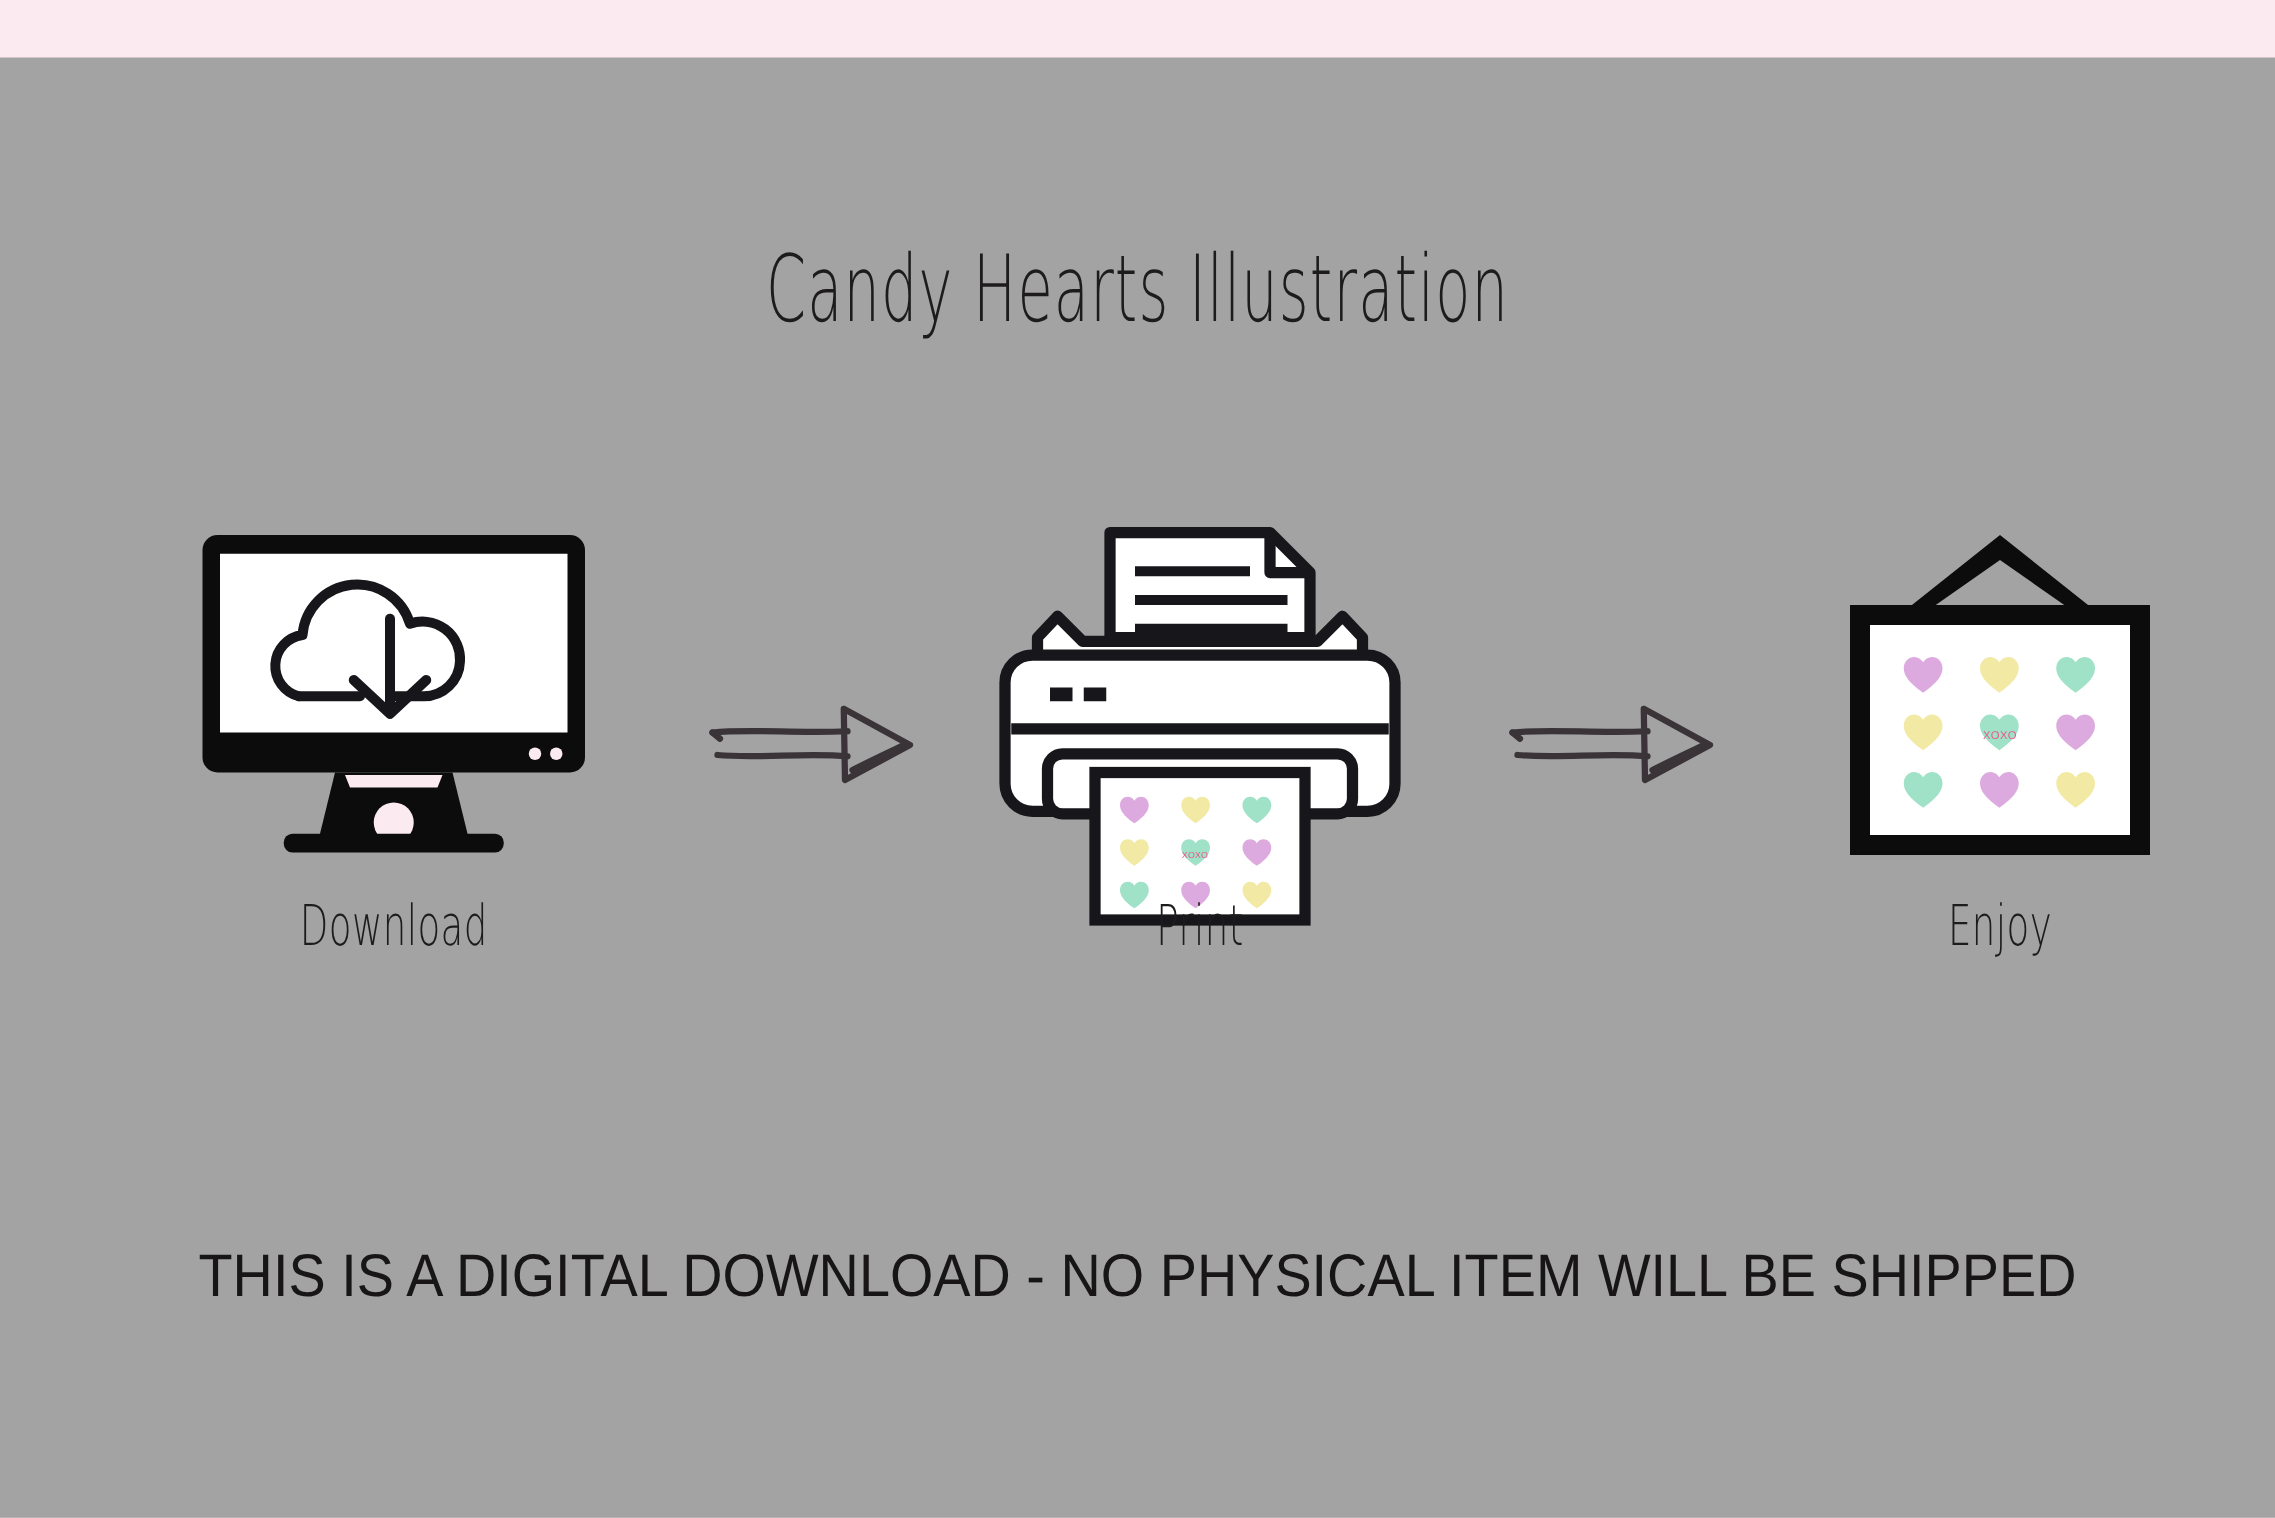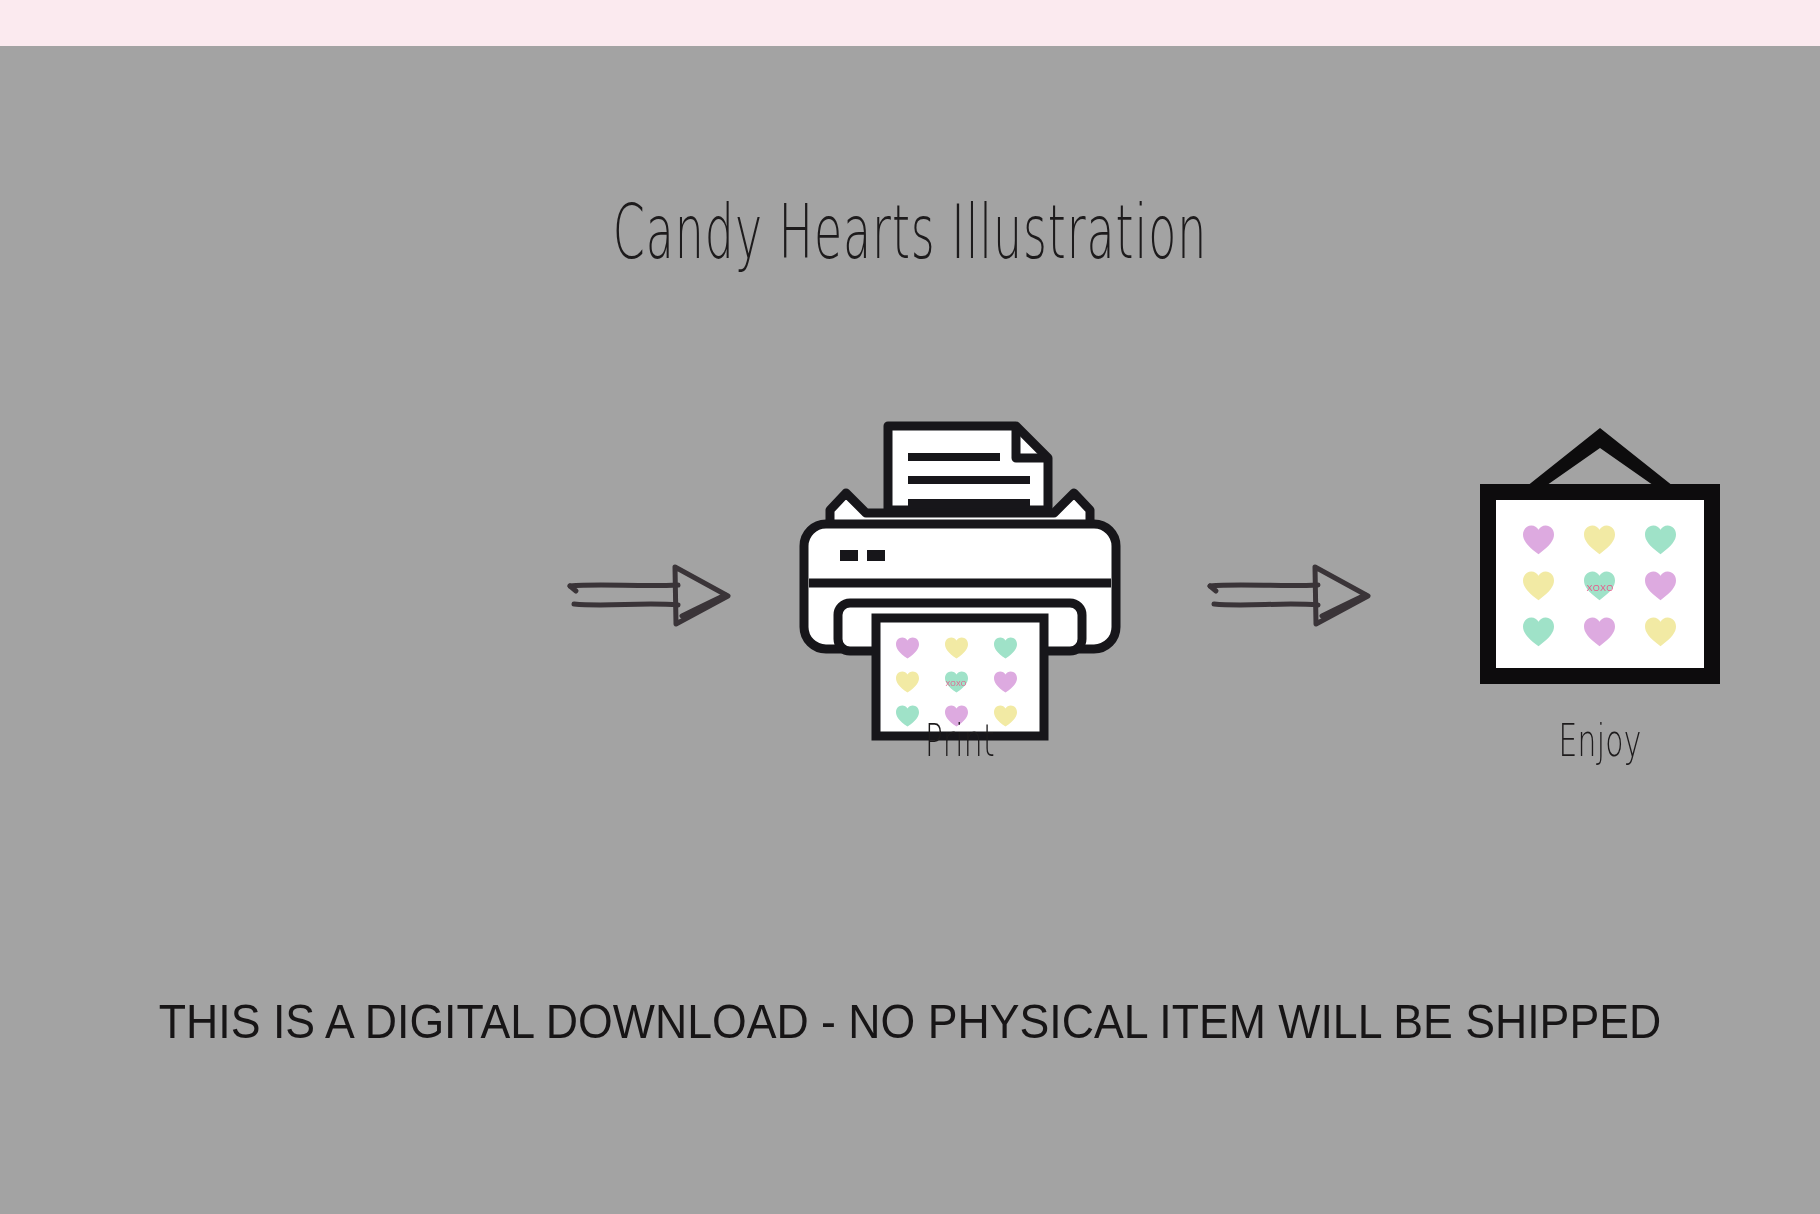--- a/index.html
+++ b/index.html
@@ -114,20 +114,53 @@
 </style>
 </head>
 <body style="background: rgb(251, 234, 239);">
 
 <div id="stage" style="background: #a3a3a3; margin-top: 46px;">
 
   <div id="page-title">Candy Hearts Illustration</div>
 
   <div id="steps">
 
+    <div class="step" id="step-download">
+      <div class="art">
+        <svg viewBox="0 0 360 290" width="360" height="290" aria-hidden="true">
+
+          <rect x="27" y="10" width="306" height="190" rx="12" ry="12" fill="#0d0c0d"></rect>
+
+          <rect x="41" y="25" width="278" height="143" fill="#ffffff"></rect>
+
+          <circle cx="293" cy="185" r="5" fill="#fbeaef"></circle>
+          <circle cx="310" cy="185" r="5" fill="#fbeaef"></circle>
+
+          <path d="M133 200 L227 200 L240 253 L120 253 Z" fill="#0d0c0d"></path>
+
+          <path d="M141 202 L219 202 L215 212 L145 212 Z" fill="#fbeaef"></path>
+
+          <circle cx="180" cy="240" r="16" fill="#fbeaef"></circle>
+
+          <rect x="92" y="249" width="176" height="15" rx="7" ry="7" fill="#0d0c0d"></rect>
+
+          <path d="M104 139
+                   a25 25 0 0 1 3 -49
+                   a44 44 0 0 1 86 -9
+                   a30 30 0 0 1 40 30
+                   a29 29 0 0 1 -29 28
+                   l-24 0" fill="none" stroke="#17161a" stroke-width="8" stroke-linecap="round" stroke-linejoin="round"></path>
+          <path d="M104 139 l49 0" fill="none" stroke="#17161a" stroke-width="8" stroke-linecap="round"></path>
+
+          <line x1="177" y1="77" x2="177" y2="152" stroke="#17161a" stroke-width="8" stroke-linecap="round"></line>
+          <polyline points="148,126 177,153 206,126" fill="none" stroke="#17161a" stroke-width="8" stroke-linecap="round" stroke-linejoin="round"></polyline>
+        </svg>
+      </div>
+      <div class="step-label">Download</div>
+    </div>
 
     <div class="arrow" id="arrow-1">
       <svg viewBox="0 0 180 100" width="180" height="100" aria-hidden="true">
         <g fill="none" stroke="#3a3438" stroke-width="5" stroke-linecap="round" stroke-linejoin="round">
 
           <path d="M10 40 C 40 37, 78 41, 118 39"></path>
 
           <path d="M14 58 C 46 61, 84 56, 118 59"></path>
 
           <path d="M10 40 L 16 45"></path>

